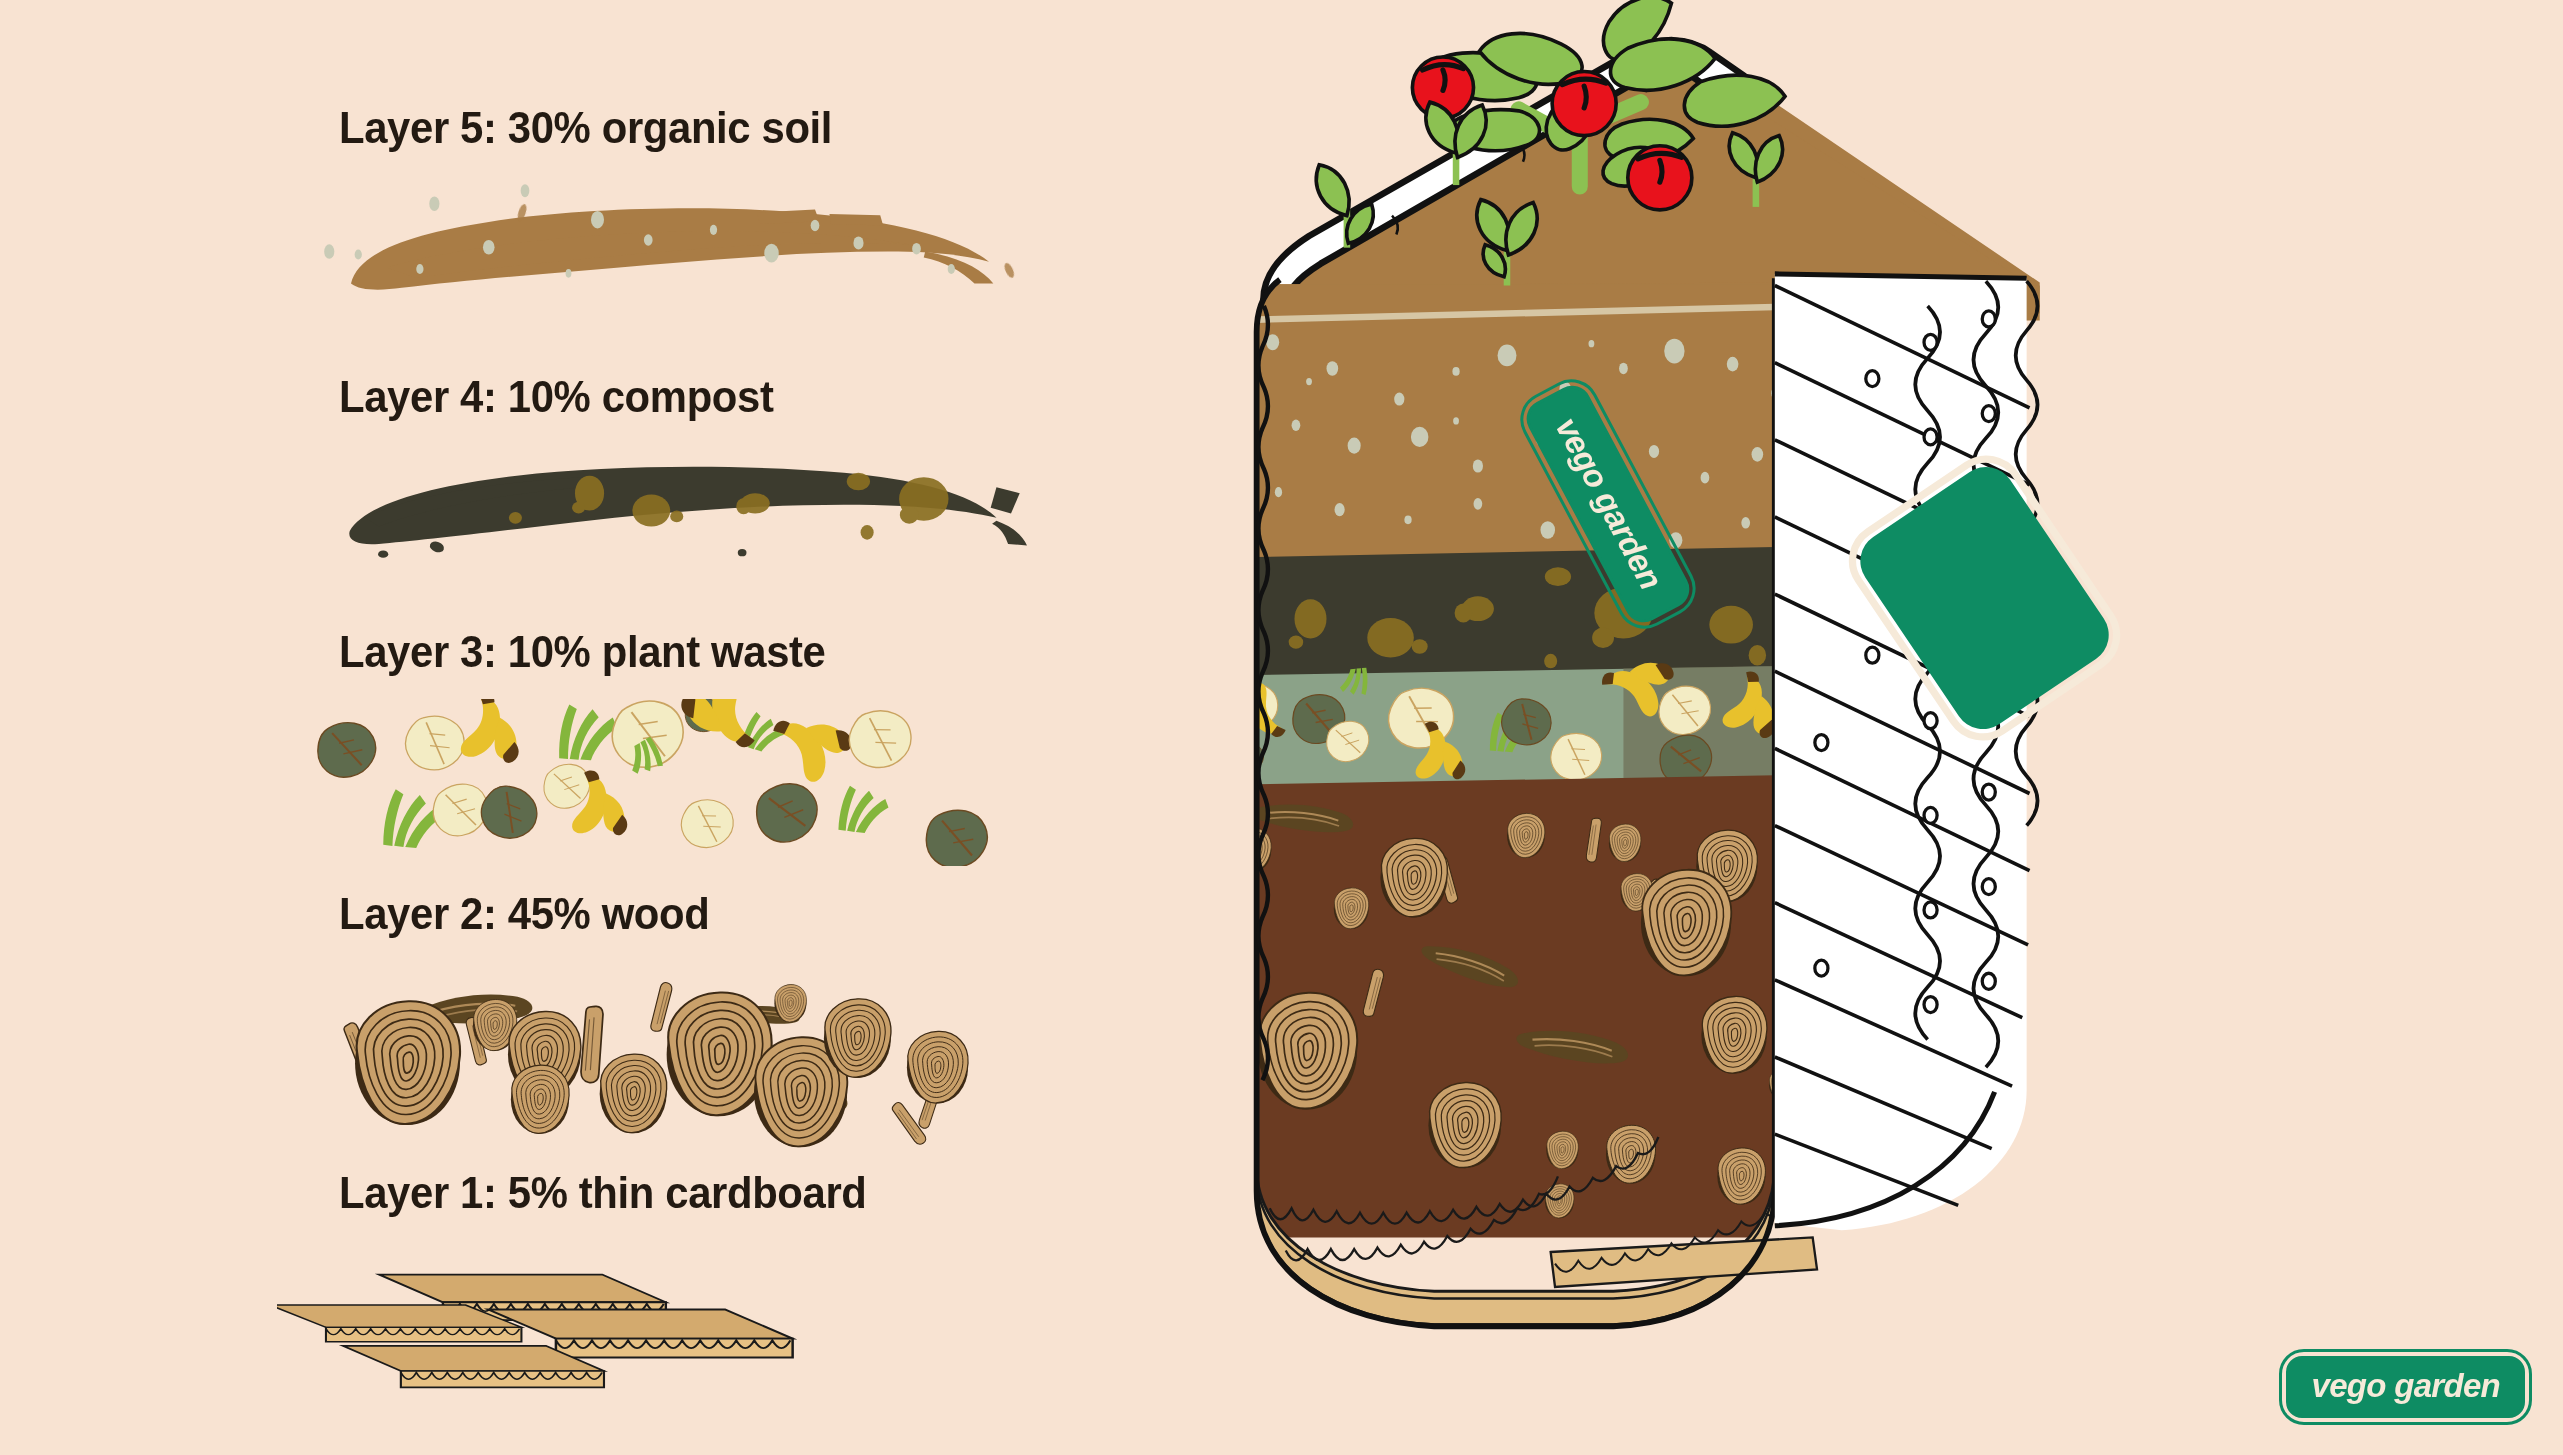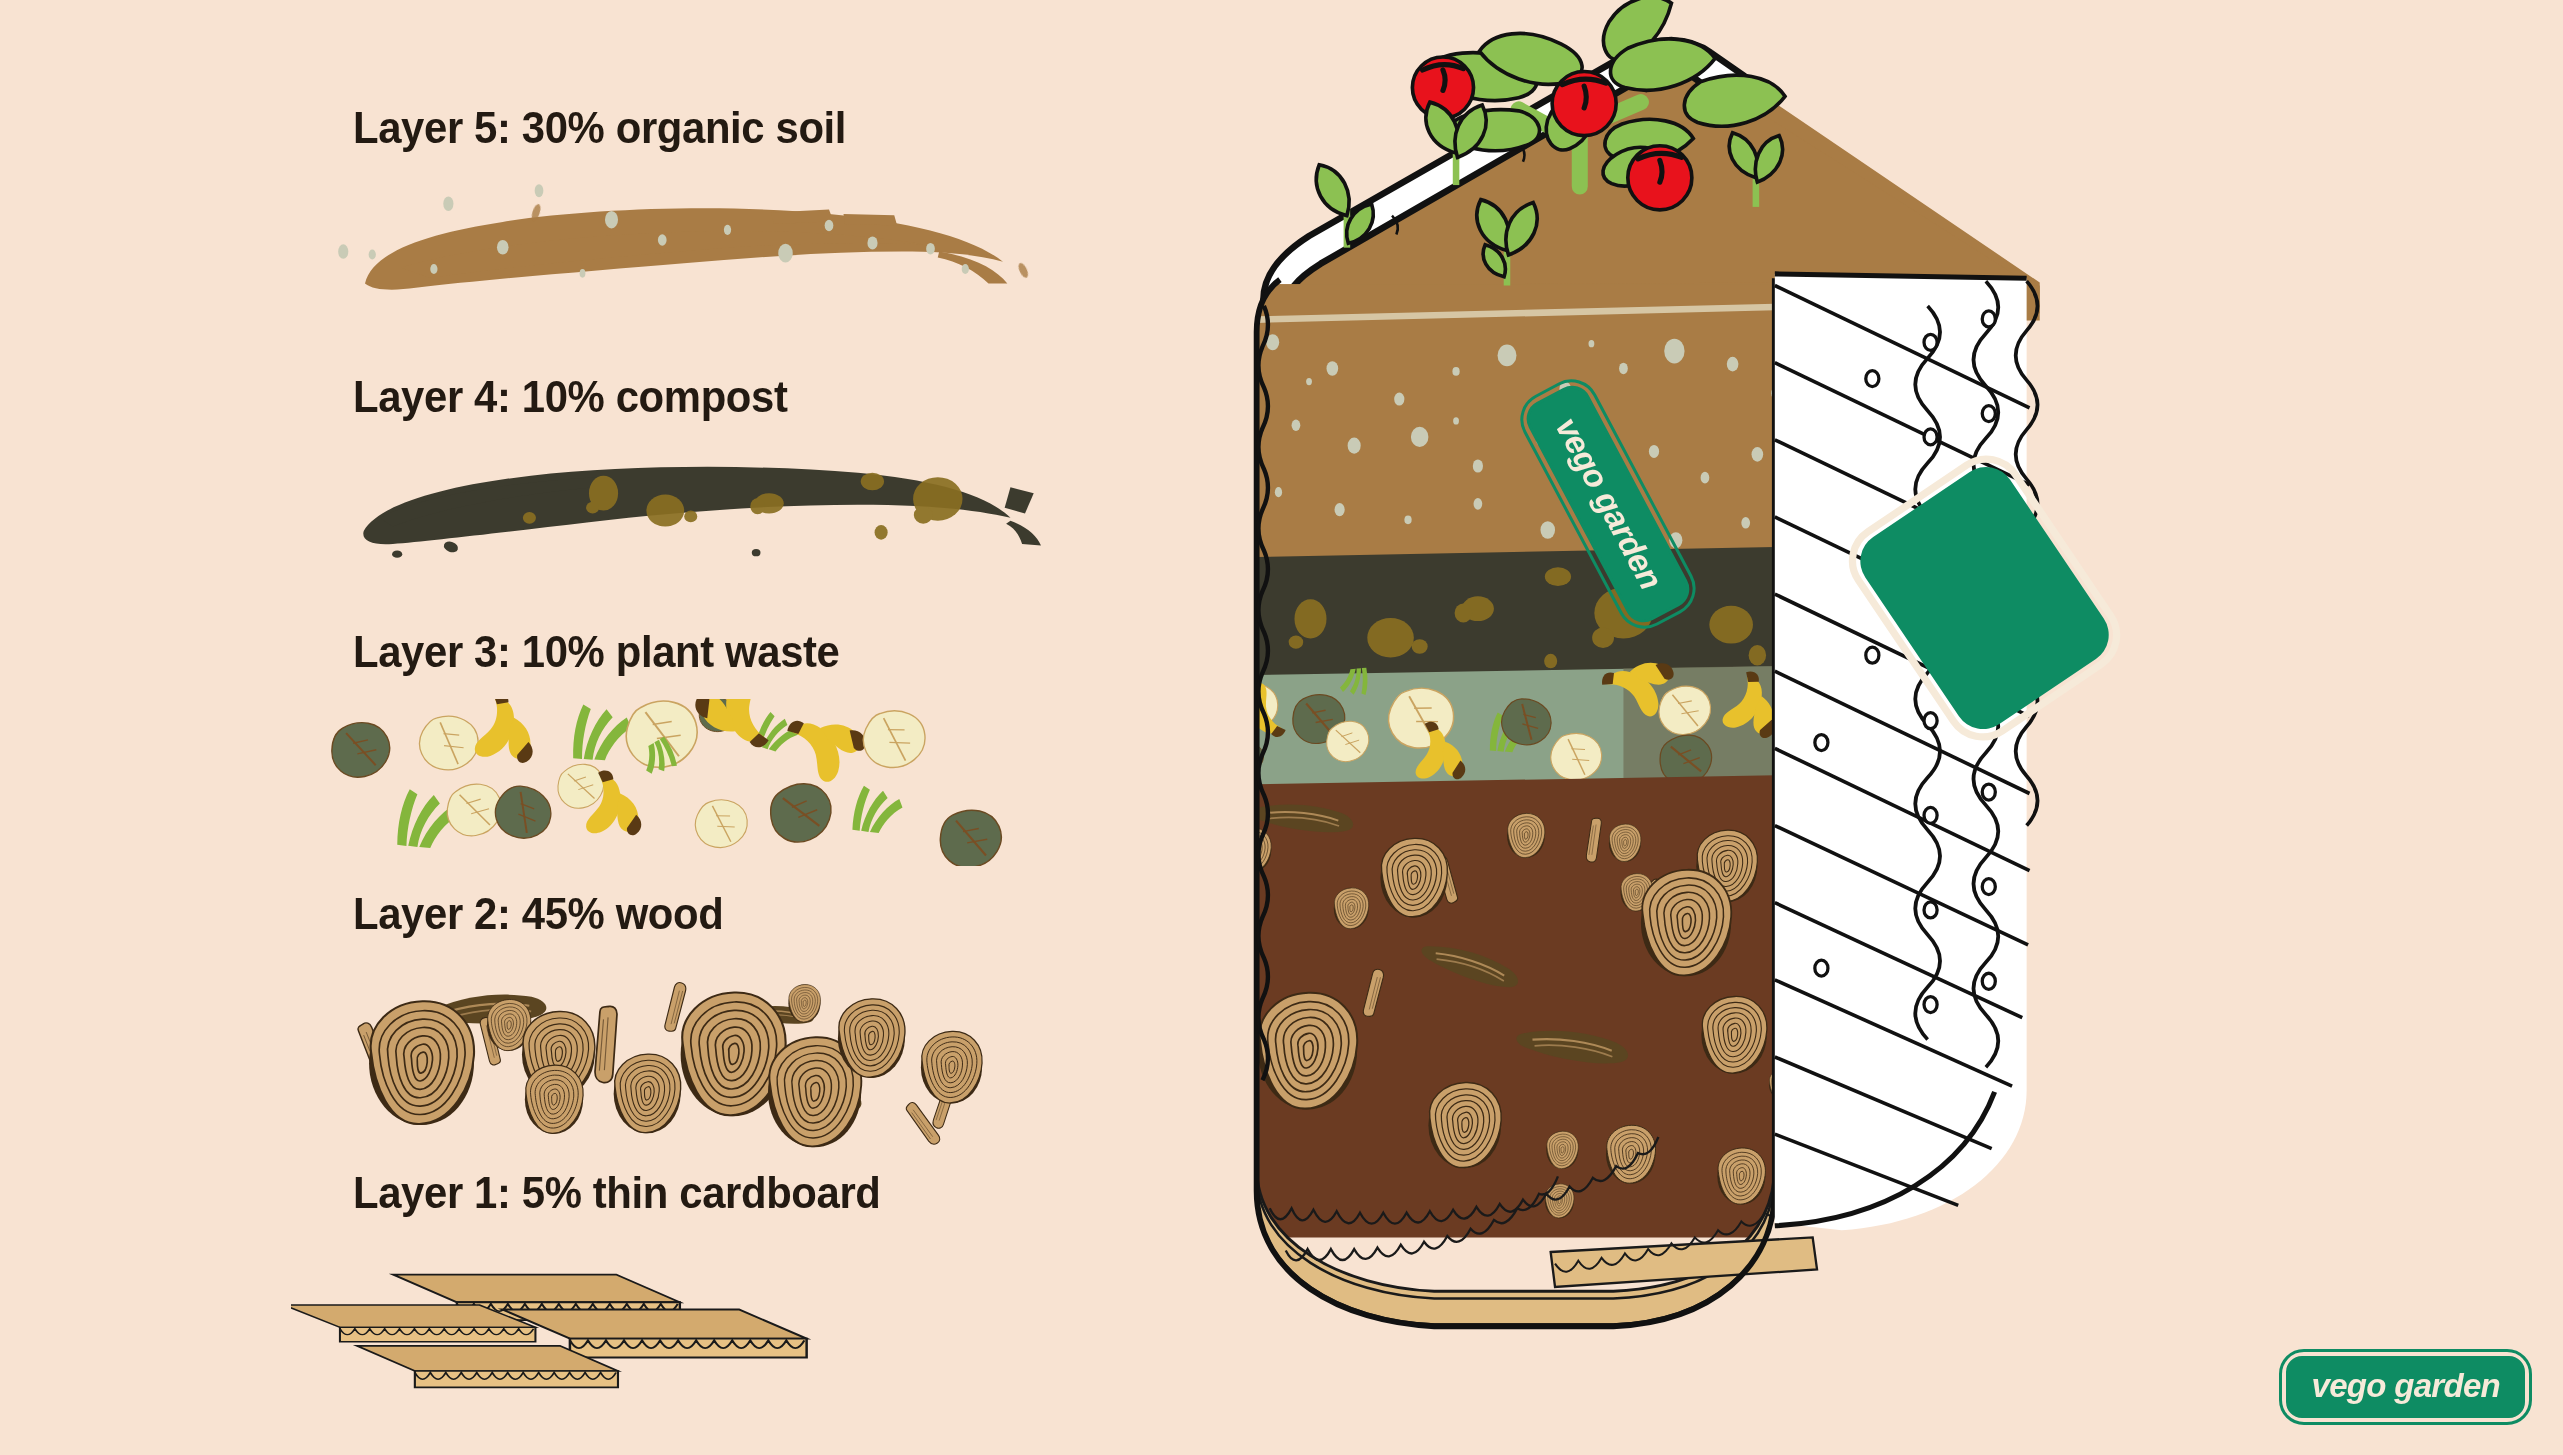--- a/index.html
+++ b/index.html
@@ -5,21 +5,21 @@
   html,body{margin:0;padding:0;}
   body{
     width:2563px;height:1456px;overflow:hidden;
     background:#f8e3d2;
     font-family:"Liberation Sans", sans-serif;
     position:relative;
   }
   #stage{position:absolute;inset:0;width:2563px;height:1456px;}
 
   
-  .legend{position:absolute;left:14px;top:0;width:1092px;height:1060px;}
+  .legend{position:absolute;left:0;top:0;width:1092px;height:1060px;}
   .legend-row{position:absolute;left:0;width:1092px;}
   .legend-label{
     position:absolute;left:339px;
     font-size:45px;font-weight:bold;letter-spacing:-0.4px;
     color:#231a12;white-space:nowrap;
     font-family:"Liberation Sans", sans-serif;
     transform:scaleX(0.93);transform-origin:left center;
   }
   .swatch{position:absolute;}
 

